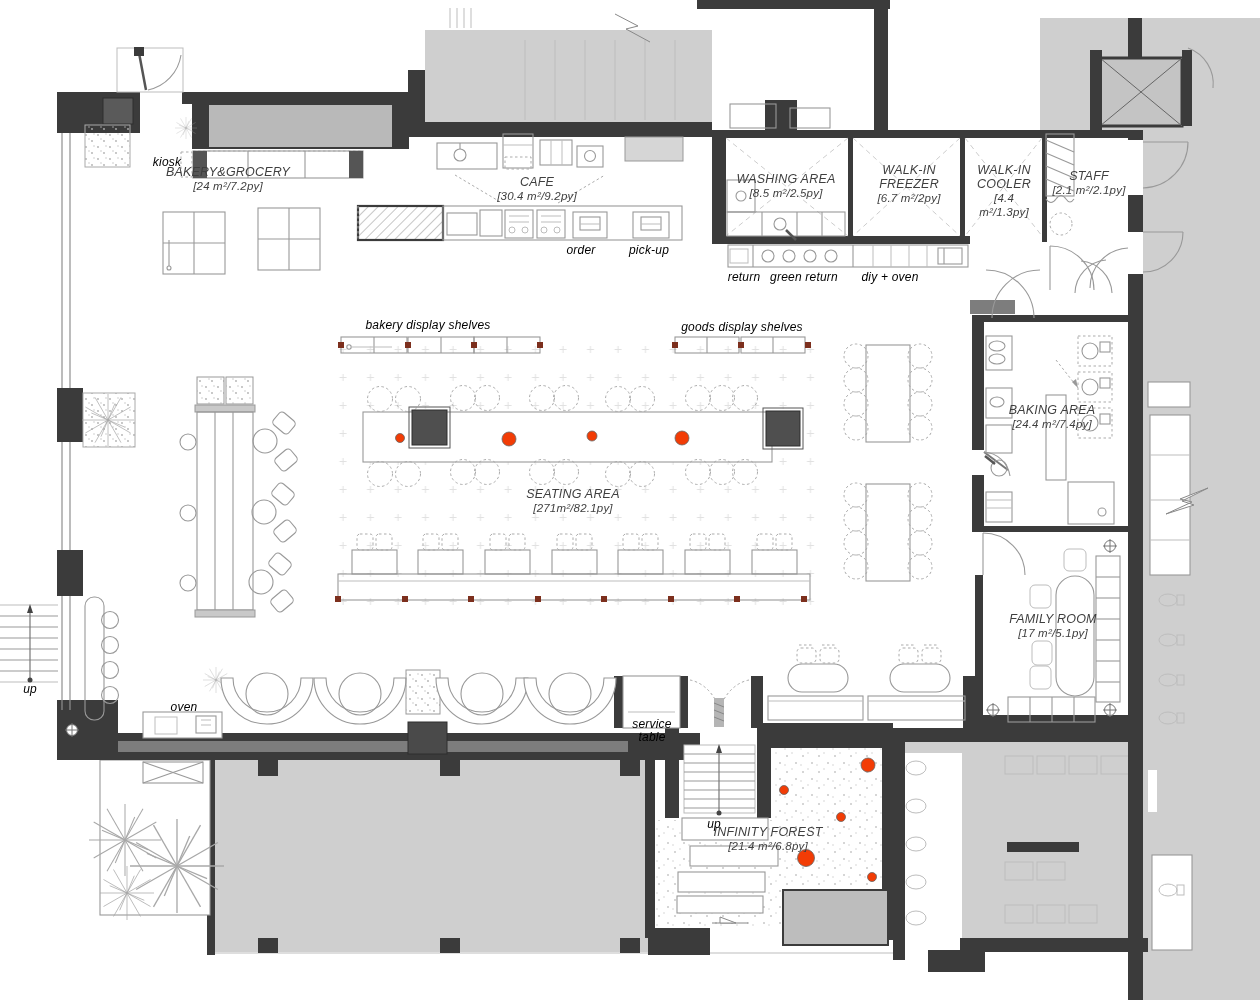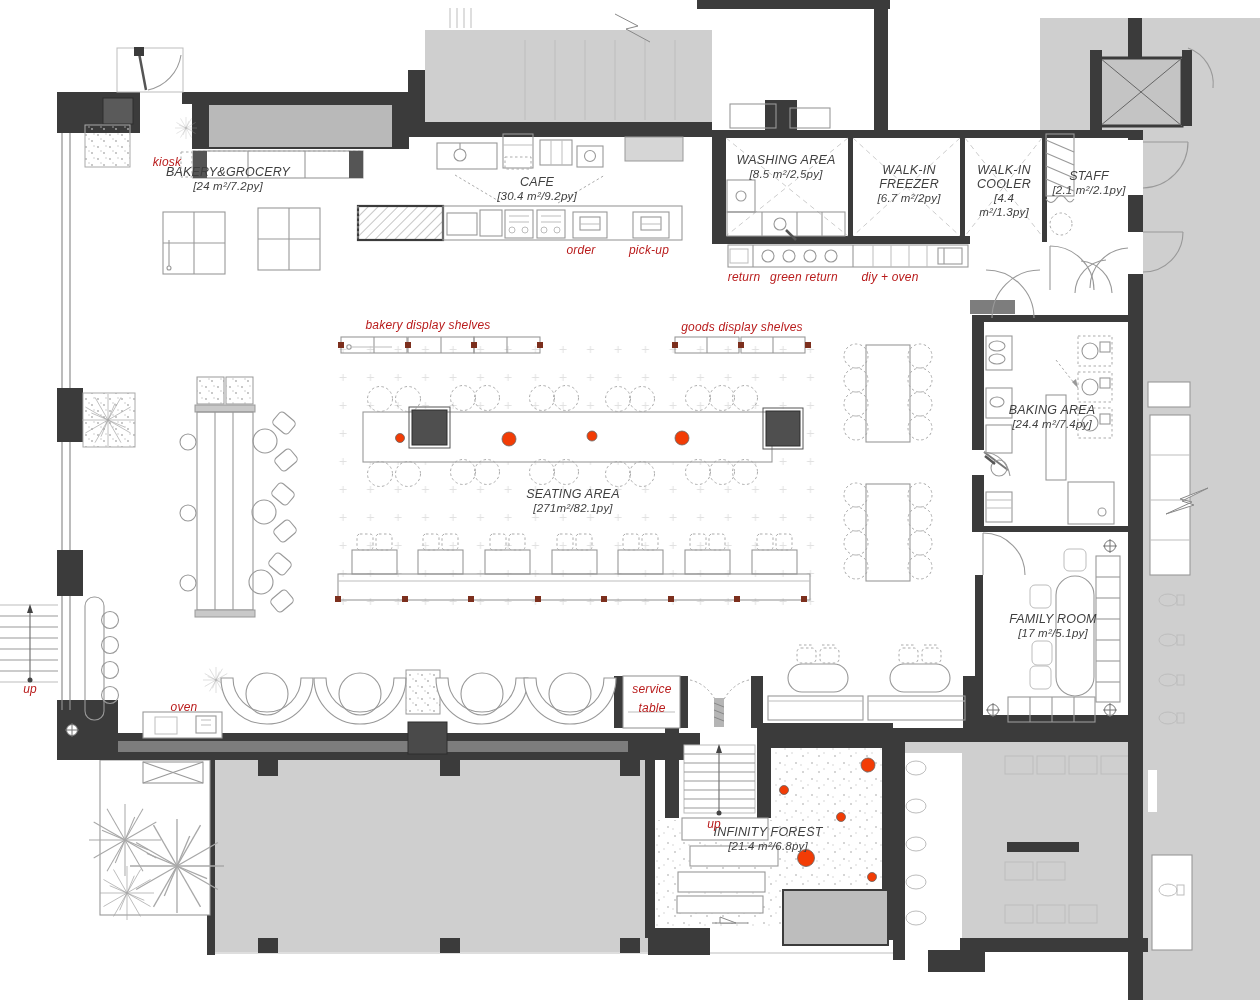--- a/index.html
+++ b/index.html
@@ -18,22 +18,22 @@
   .post{fill:#7c2f1d;stroke:none;}
   .rd{fill:#f23c05;stroke:#666;stroke-width:0.8;}
   .thin{stroke:#8f8f8f;stroke-width:1.2;fill:none;}
   .tree{stroke:#a8a8a8;}
   #tb line{stroke-width:0.028;}
   
   .rlbl{position:absolute;transform:translate(-50%,0);text-align:center;
         font-style:italic;font-size:12.5px;line-height:14px;color:#3f3f3f;letter-spacing:.2px;}
   .rlbl .a{font-size:11.5px;}
   .lbl{position:absolute;transform:translate(-50%,-50%);text-align:center;white-space:nowrap;
-       font-style:italic;font-size:12px;color:#b91c1c;letter-spacing:.2px;}
-  .lbl.wrap{white-space:normal;line-height:19px;}
+       font-style:italic;font-size:12px;color:#000000;letter-spacing:.2px;}
+  .lbl.wrap{white-space:normal;line-height:13px;margin-top:32px;}
 </style>
 </head>
 <body>
 
 <div class="stage">
 <svg width="1260" height="1000" viewBox="0 0 1260 1000">
 <defs>
   <pattern id="sp" width="12" height="12" patternUnits="userSpaceOnUse">
     <circle cx="2" cy="3" r="0.9" fill="#b0b0b0"></circle>
           <circle cx="8" cy="9" r="0.9" fill="#b0b0b0"></circle>
@@ -706,21 +706,21 @@
 </svg>
 
 <div class="rlbl" style="left:228px;top:165px;width:150px">
   <div>BAKERY&amp;GROCERY</div>
   <div class="a">[24 m²/7.2py]</div>
 </div>
 <div class="rlbl" style="left:537px;top:175px">
   <div>CAFE</div>
   <div class="a">[30.4 m²/9.2py]</div>
 </div>
-<div class="rlbl" style="left:786px;top:153px;width:120px">
+<div class="rlbl" style="left:786px;top:172px;width:120px">
   <div>WASHING AREA</div>
   <div class="a">[8.5 m²/2.5py]</div>
 </div>
 <div class="rlbl" style="left:909px;top:163px;width:70px">
   <div>WALK-IN FREEZER</div>
   <div class="a">[6.7 m²/2py]</div>
 </div>
 <div class="rlbl" style="left:1004px;top:163px;width:64px">
   <div>WALK-IN COOLER</div>
   <div class="a">[4.4 m²/1.3py]</div>

